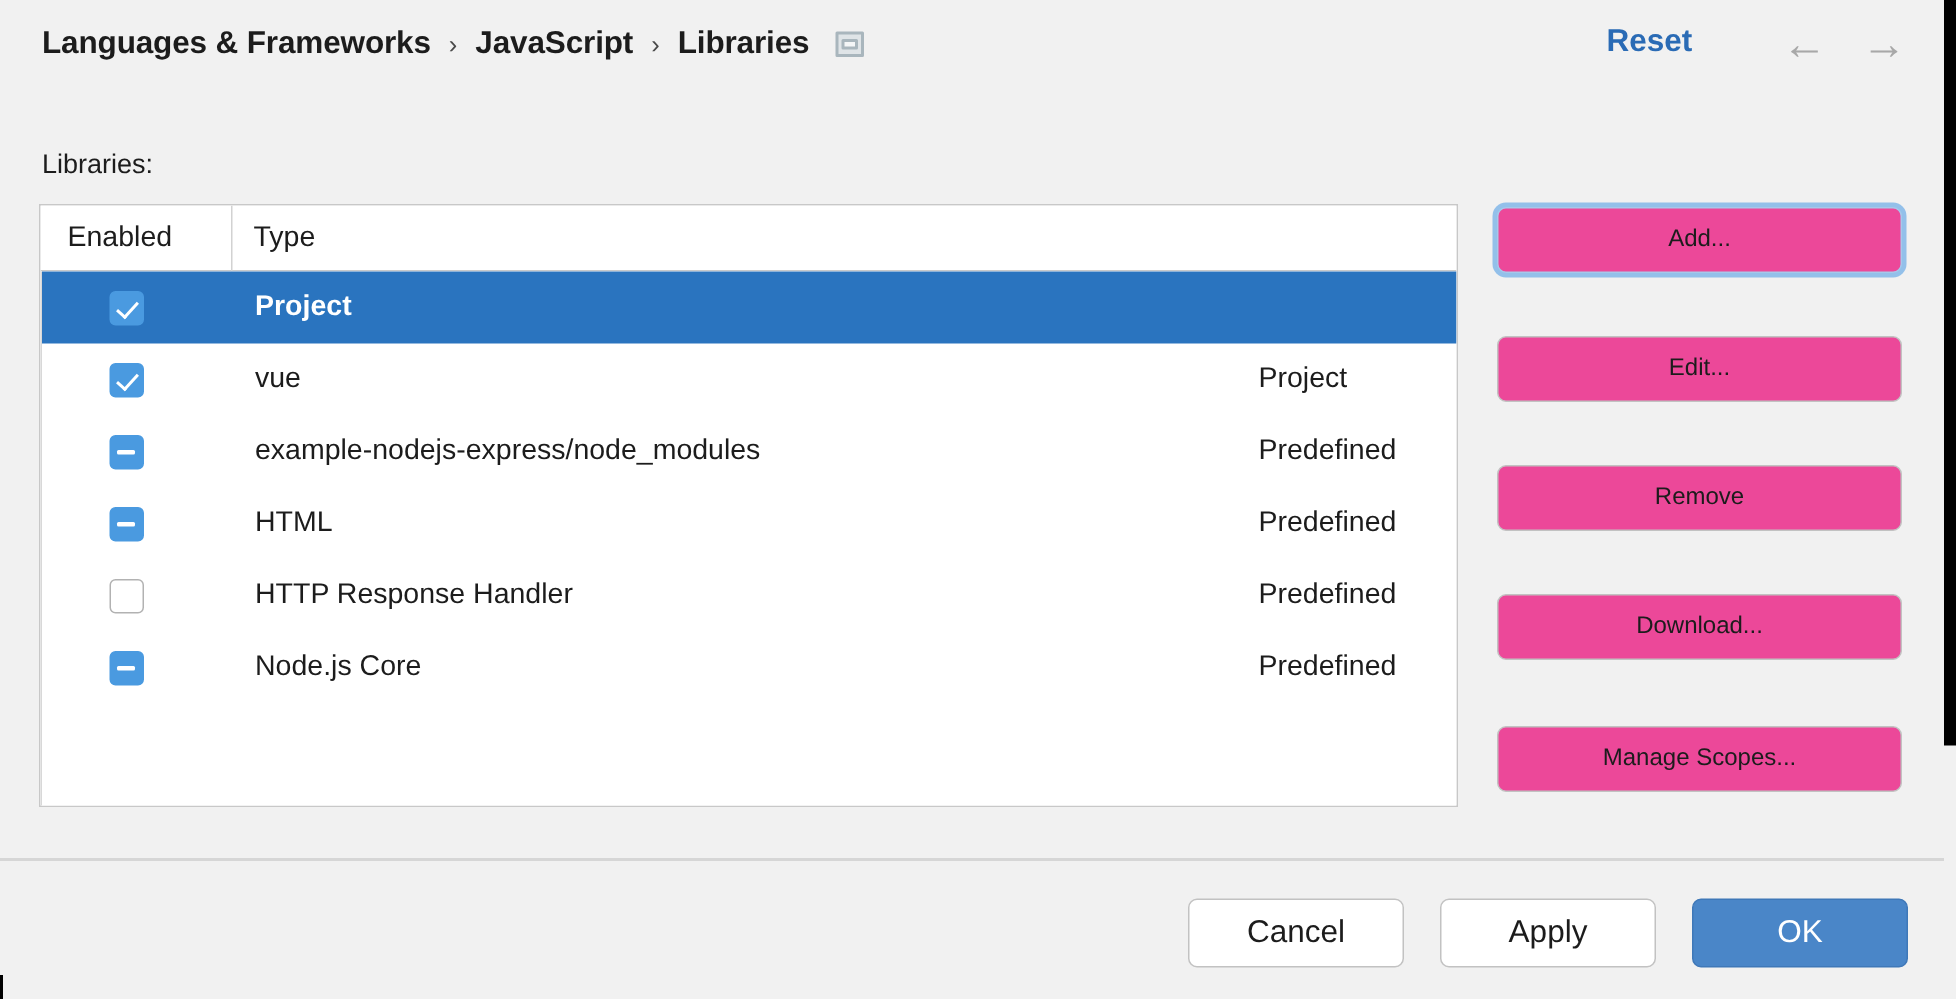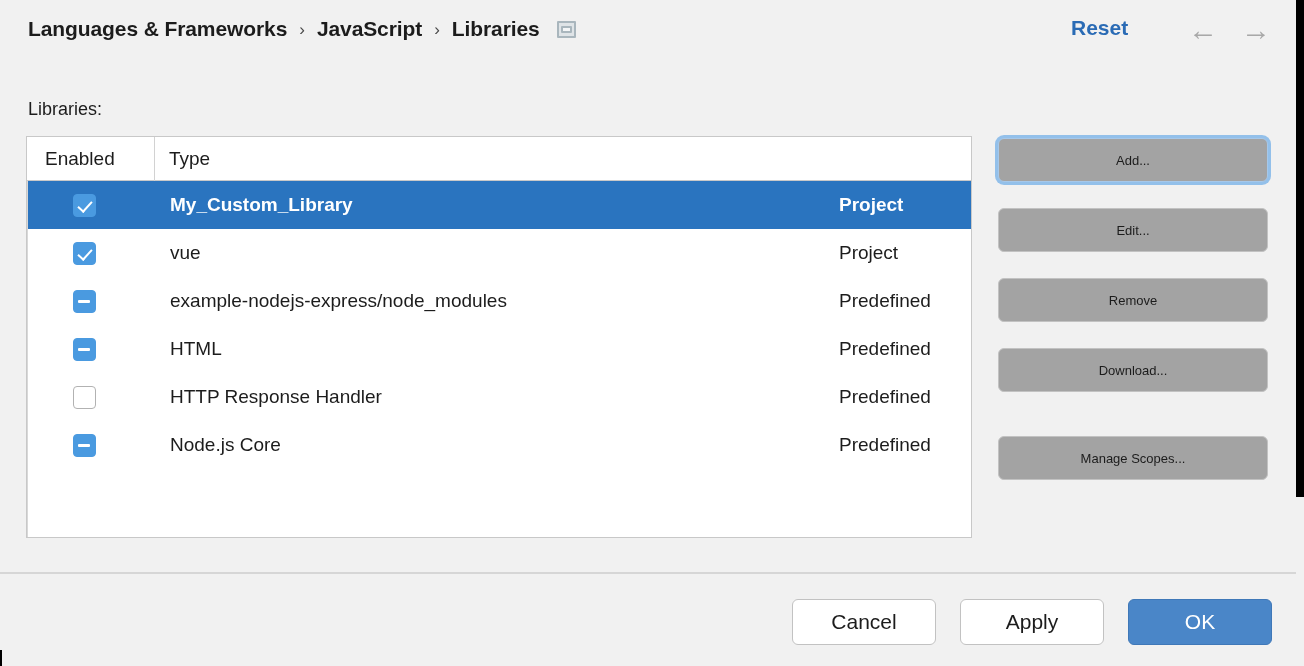--- a/index.html
+++ b/index.html
@@ -218,33 +218,33 @@
 
   
   .side-buttons {
     position: absolute;
     left: 998px; top: 138px;
     width: 270px;
   }
   .btn {
     width: 270px;
     height: 44px;
-    background: #a3a3a3;
+    background: #ec4899;
     border: 1px solid #c2c2c2;
     border-radius: 6px;
-    font-size: 13px;
+    font-size: 16px;
     color: #1c1c1c;
     font-family: "Liberation Sans", sans-serif;
     display: flex;
     align-items: center;
     justify-content: center;
     cursor: default;
     padding: 0;
   }
-  .btn + .btn { margin-top: 26px; }
+  .btn + .btn { margin-top: 42px; }
   .btn.focused {
     box-shadow: 0 0 0 3px #93c0ea;
     border-color: #a6c8ea;
   }
   .btn.gap-big { margin-top: 44px; }
 
   
   .divider {
     position: absolute;
     left: 0; top: 572px;
@@ -313,21 +313,20 @@
   <div class="table-outer">
     <div class="table-header">
       <div class="th th-enabled">Enabled</div>
       <div class="th th-type">Type</div>
     </div>
     <div class="list-area" id="list-area">
         <div class="row selected">
           <div class="cell-enabled">
             <span class="cb checked"></span>
           </div>
-          <div class="cell-name">My_Custom_Library</div>
           <div class="cell-type">Project</div>
         </div>
         <div class="row">
           <div class="cell-enabled">
             <span class="cb checked"></span>
           </div>
           <div class="cell-name">vue</div>
           <div class="cell-type">Project</div>
         </div>
         <div class="row">

